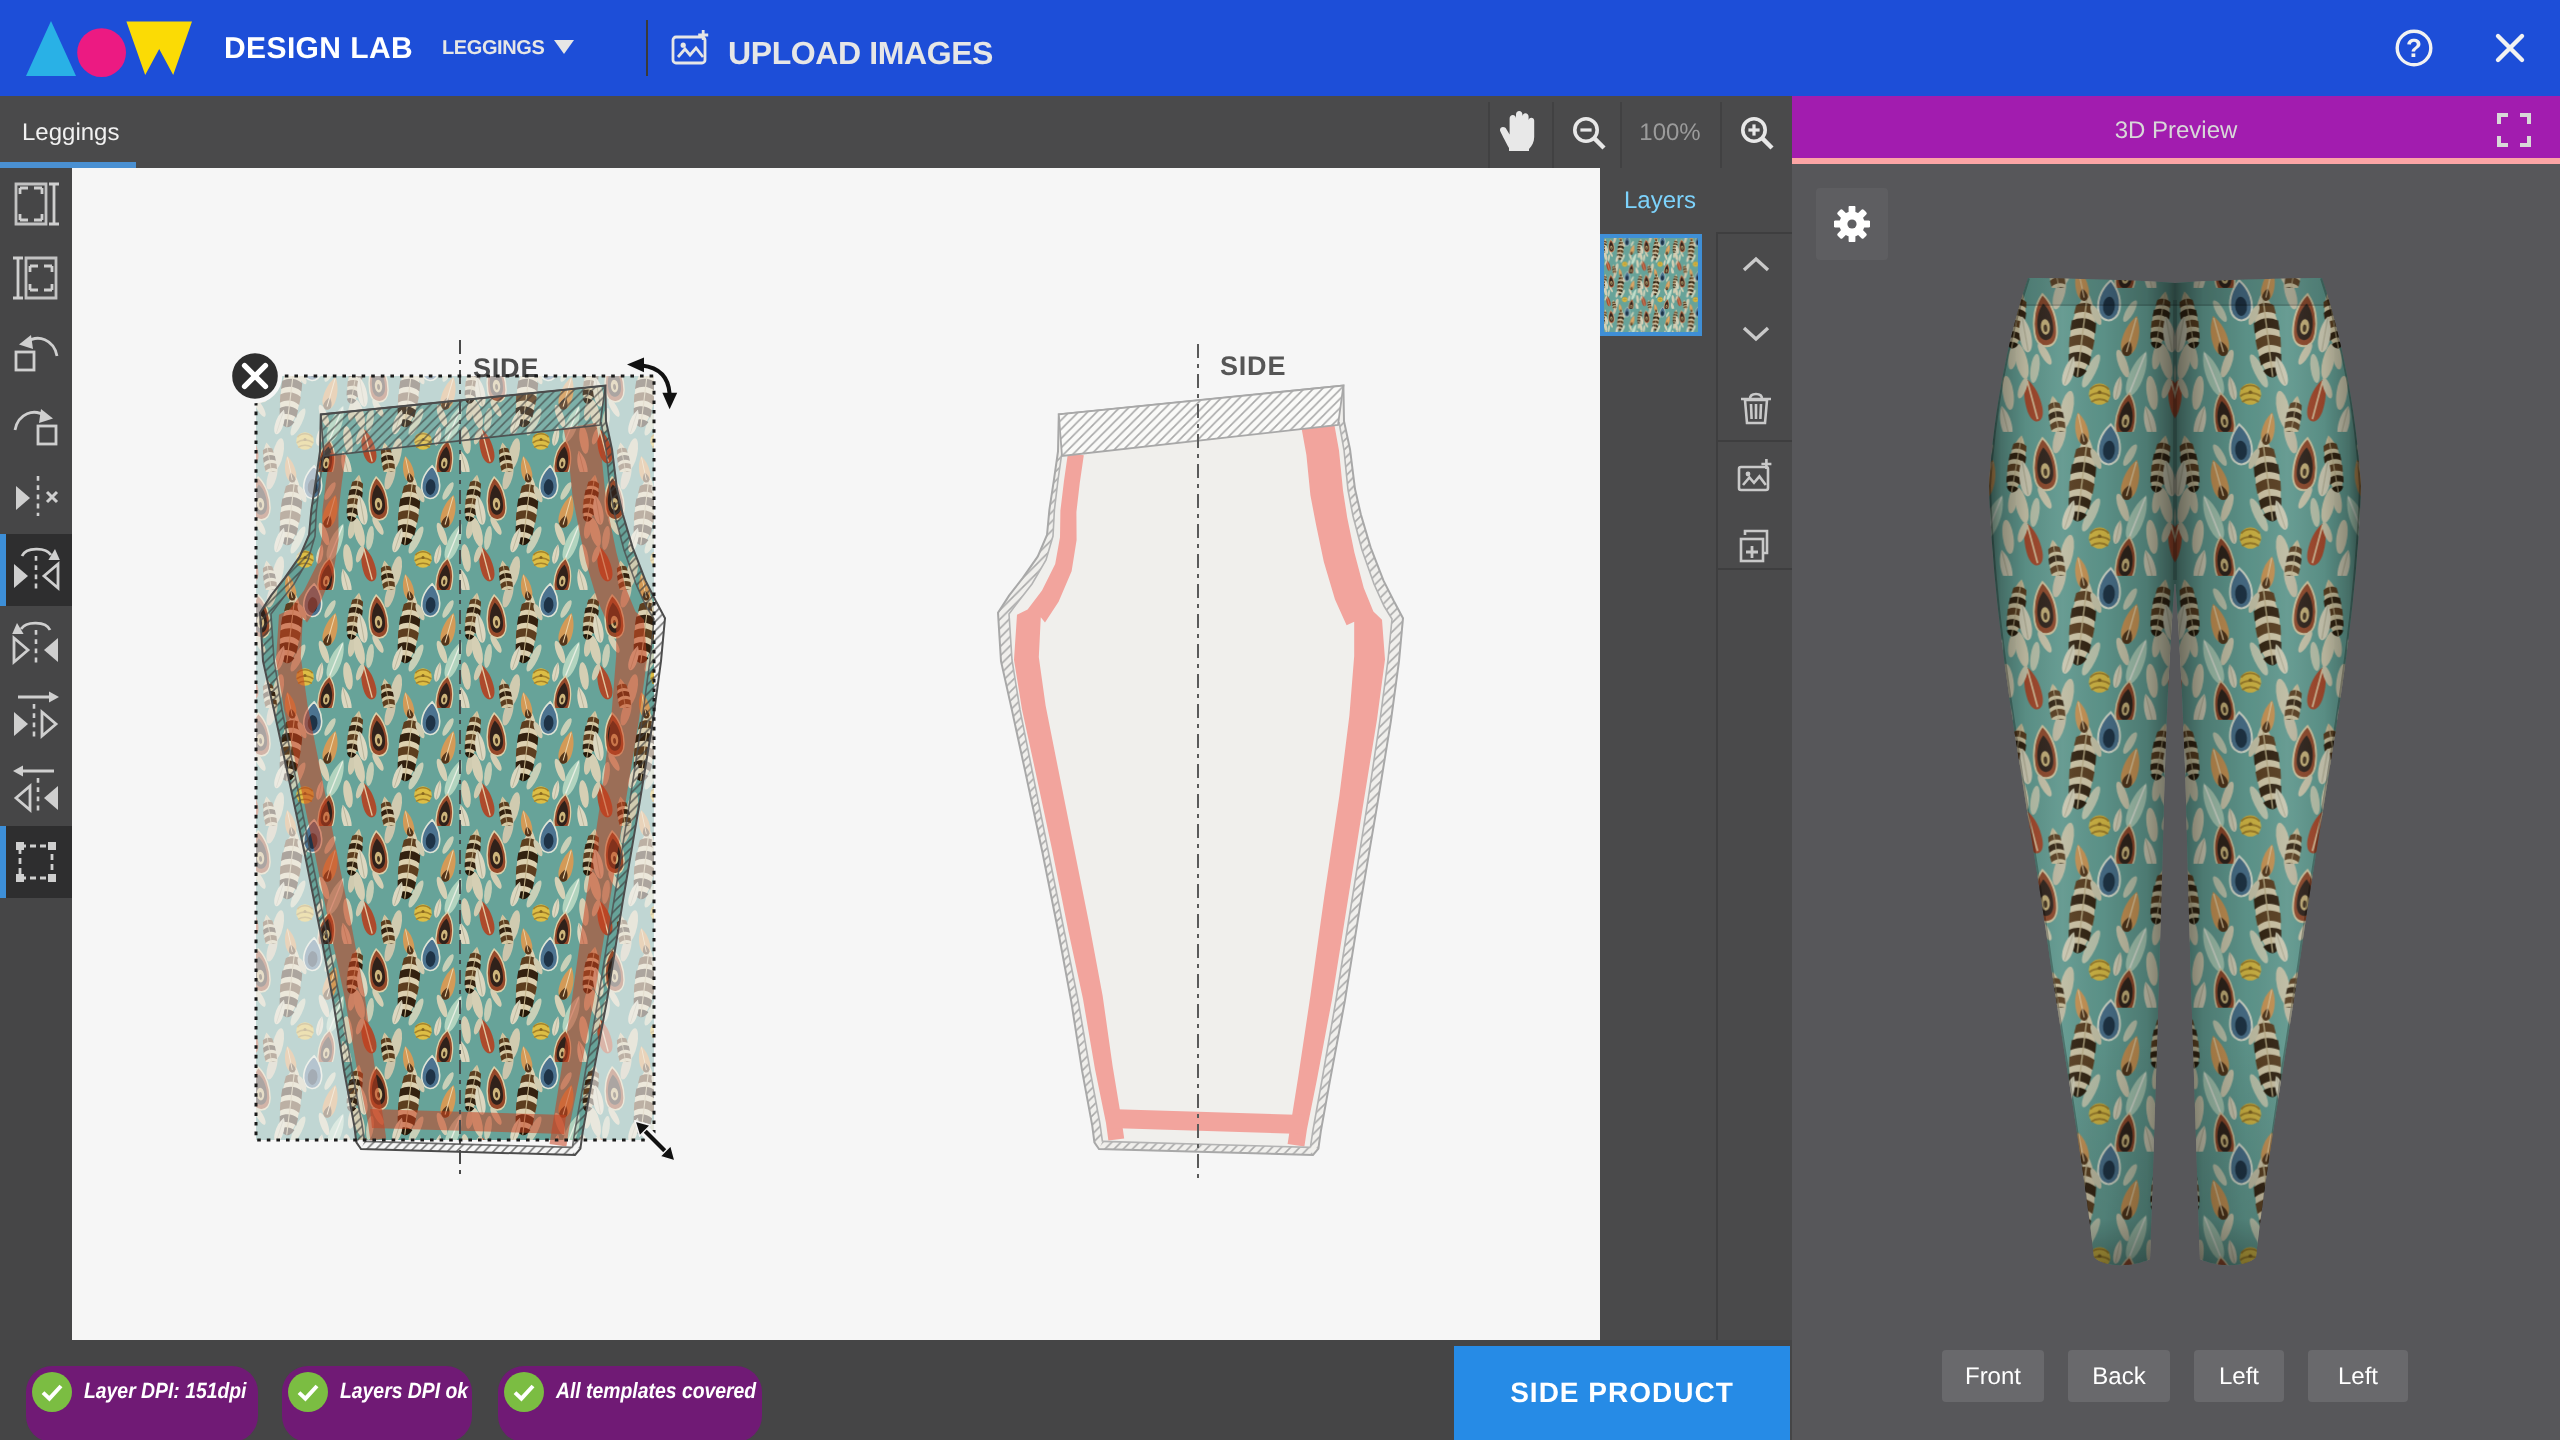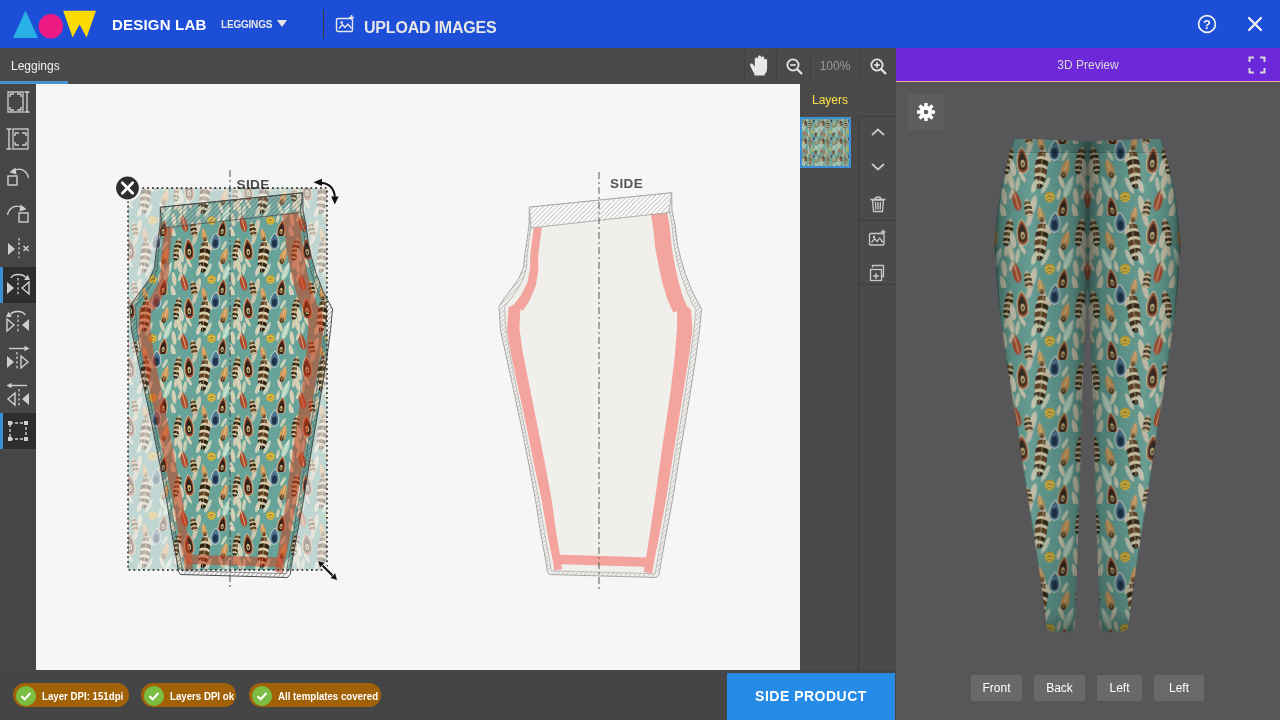--- a/index.html
+++ b/index.html
@@ -16,32 +16,32 @@
   #tabtxt { left:11px; top:11px; color:#f1f1f1; font-size:12px; }
   #tabline { left:0; top:33px; width:68px; height:3px; background:#4a90d2; }
   #pct { left:810px; top:11px; width:50px; text-align:center; color:#9b9b9b; font-size:12px; }
   .tsep { position:absolute; top:3px; width:1px; height:33px; background:#414142; }
   #toolbar { left:0; top:84px; width:36px; height:586px; background:#464647; }
   .tool { position:absolute; left:0; width:36px; height:36px; }
   .tool.sel { background:#2e2e2f; }
   .bbar { position:absolute; left:0; top:0; width:3px; height:36px; background:#3d8fd8; }
   #canvas { left:36px; top:84px; width:764px; height:586px; background:#f6f6f6; }
   #layers { left:800px; top:84px; width:96px; height:636px; background:#4a4a4b; }
-  #layerstitle { left:12px; top:9px; color:#fde047; font-size:12px; }
+  #layerstitle { left:12px; top:9px; color:#7dd3fc; font-size:12px; }
   #lthumb { left:0px; top:33px; width:51px; height:51px; border:2px solid #3f8fd6; overflow:hidden; }
   #ldiv { left:58px; top:32px; width:1px; height:604px; background:#3e3e3f; }
   .lhr { position:absolute; left:59px; width:37px; height:1px; background:#3e3e3f; }
   .lbtn { position:absolute; left:59px; width:37px; text-align:center; }
   #bottombar { left:0; top:670px; width:896px; height:50px; background:#454546; }
-  .chip { position:absolute; top:13px; height:24px; background:#a16207; border-radius:13px; color:#fff; font-weight:bold; }
+  .chip { position:absolute; top:13px; height:38px; background:#701a75; border-radius:13px; color:#fff; font-weight:bold;font-style:italic; }
   .chip .ic { position:absolute; left:3px; top:3px; }
   .chip .t { position:absolute; left:29px; top:6.5px; white-space:nowrap; font-size:11px; transform:scaleX(.88); transform-origin:0 50%; }
   #savebtn { left:727px; top:3px; width:168px; height:47px; background:#268be6; color:#fff; font-size:14px; font-weight:bold; letter-spacing:.5px; text-align:center; line-height:47px; }
   #panel3d { left:896px; top:48px; width:384px; height:672px; background:#57575a; }
-  #p3dhead { left:0px; top:0px; width:384px; height:34px; background:#6d28d9; border-bottom:1px solid #fca5a5; }
+  #p3dhead { left:0px; top:0px; width:384px; height:34px; background:#a21caf; border-bottom:3px solid #fca5a5; }
   #p3dtitle { left:0; top:10px; width:384px; text-align:center; color:#d8d8d8; font-size:12px; }
   #gearbtn { left:12px; top:46px; width:36px; height:36px; background:#5e5e61; border-radius:2px; }
   .vbtn { position:absolute; top:627px; height:26px; background:#69696c; border-radius:2px; color:#fff; font-size:12px; text-align:center; line-height:26px; }
 </style>
 </head>
 <body>
 <div class="abs" id="header">
   <svg class="" width="110" height="44" viewBox="0 0 110 44" style="position:absolute;left:0;top:2px">
       <polygon points="25.5,8.5 38,36 13,36" fill="#29b1e6"></polygon>
 <circle cx="50.8" cy="24.3" r="12.2" fill="#ec1a82"></circle>

